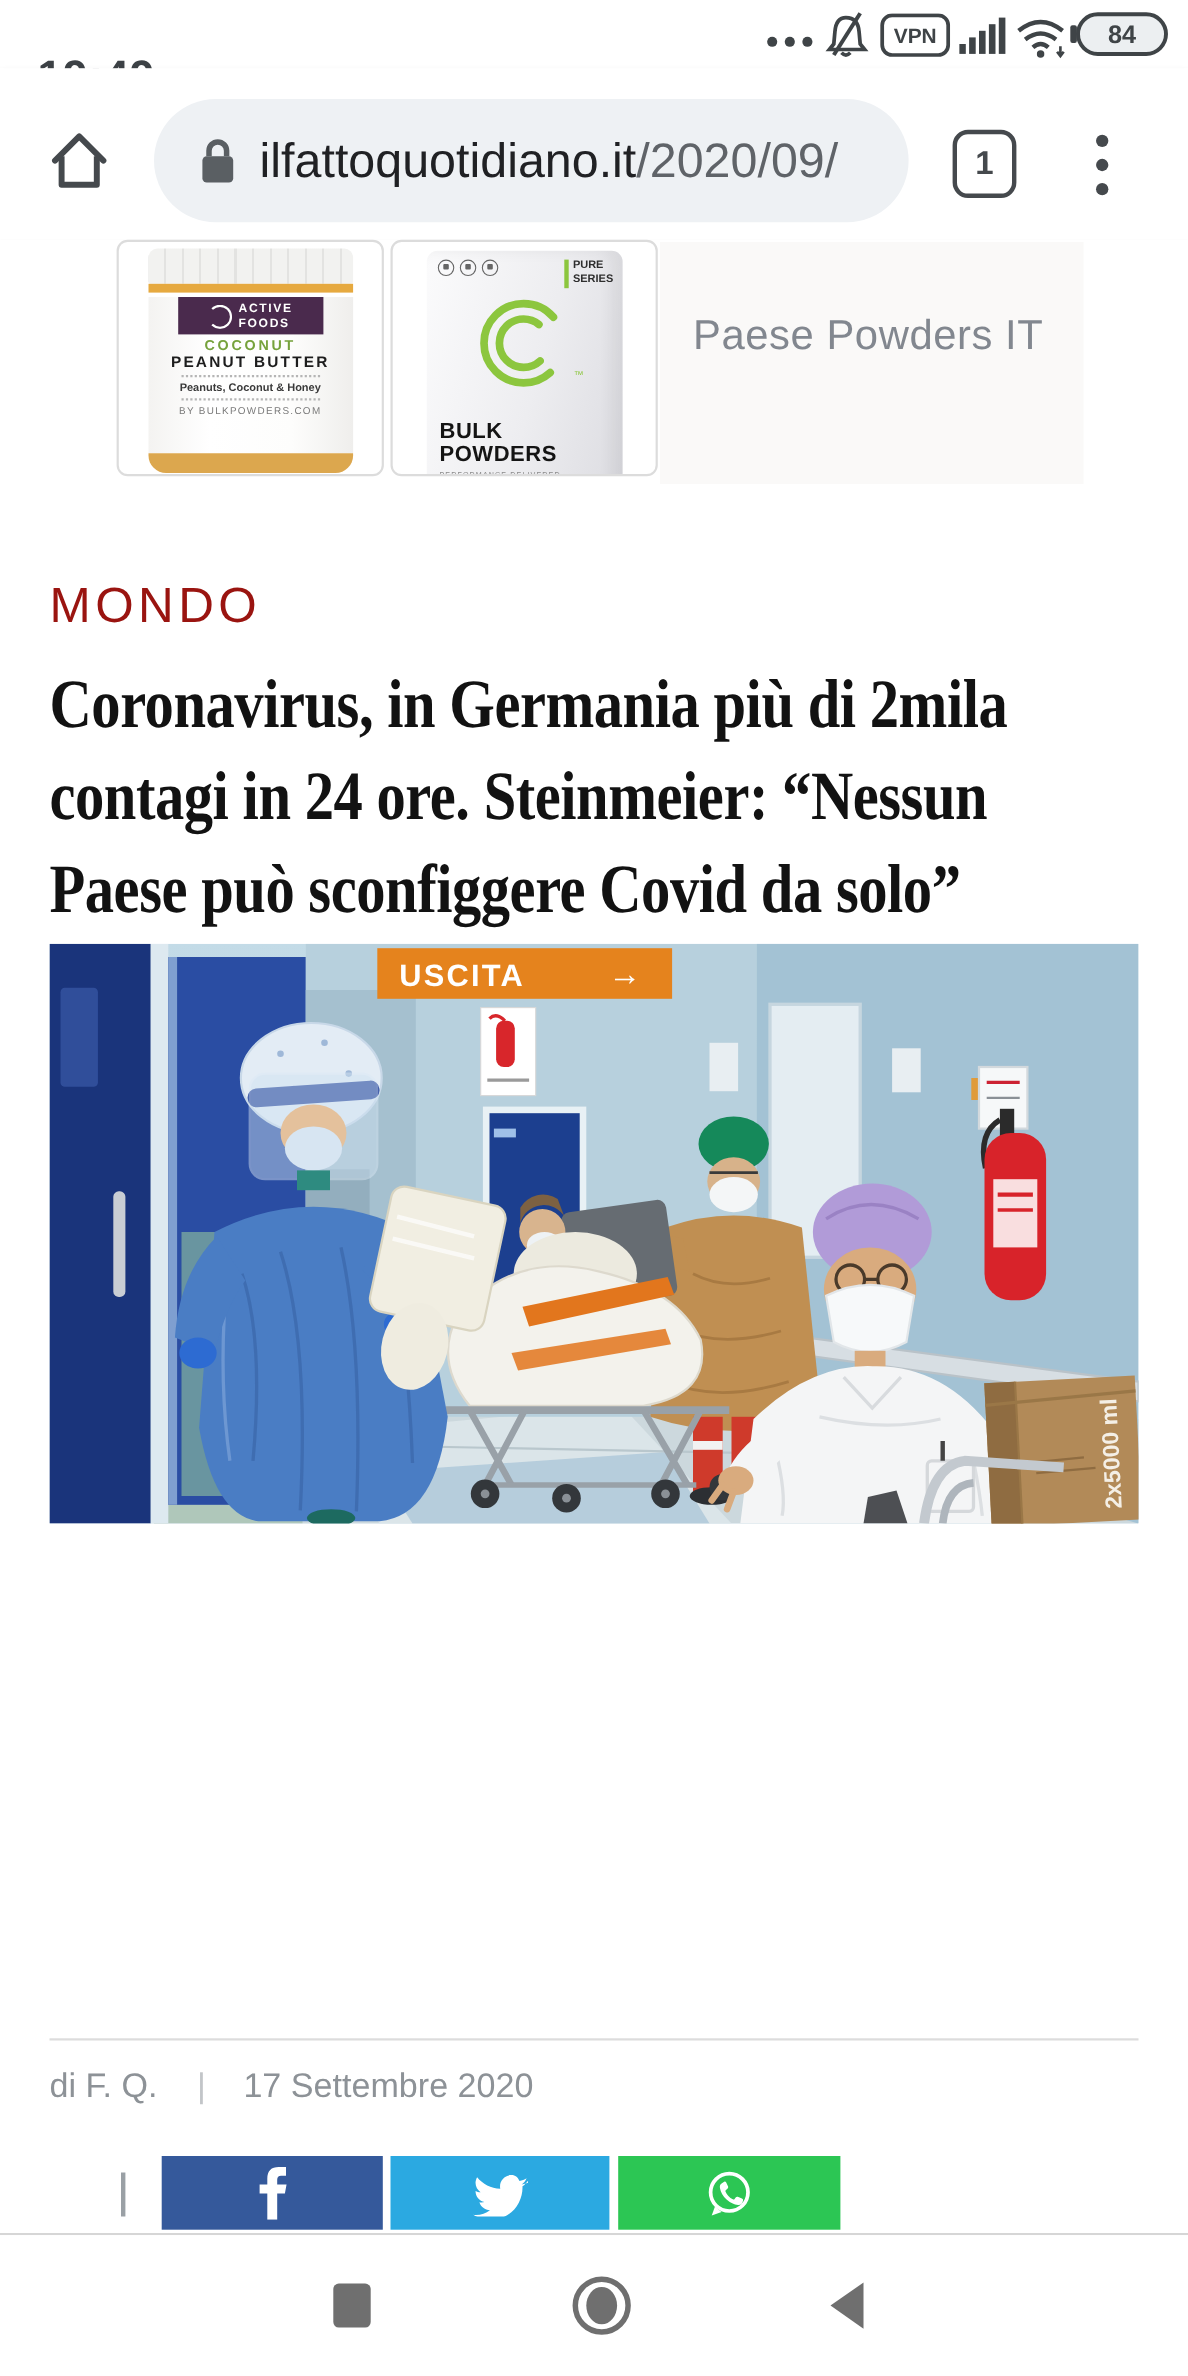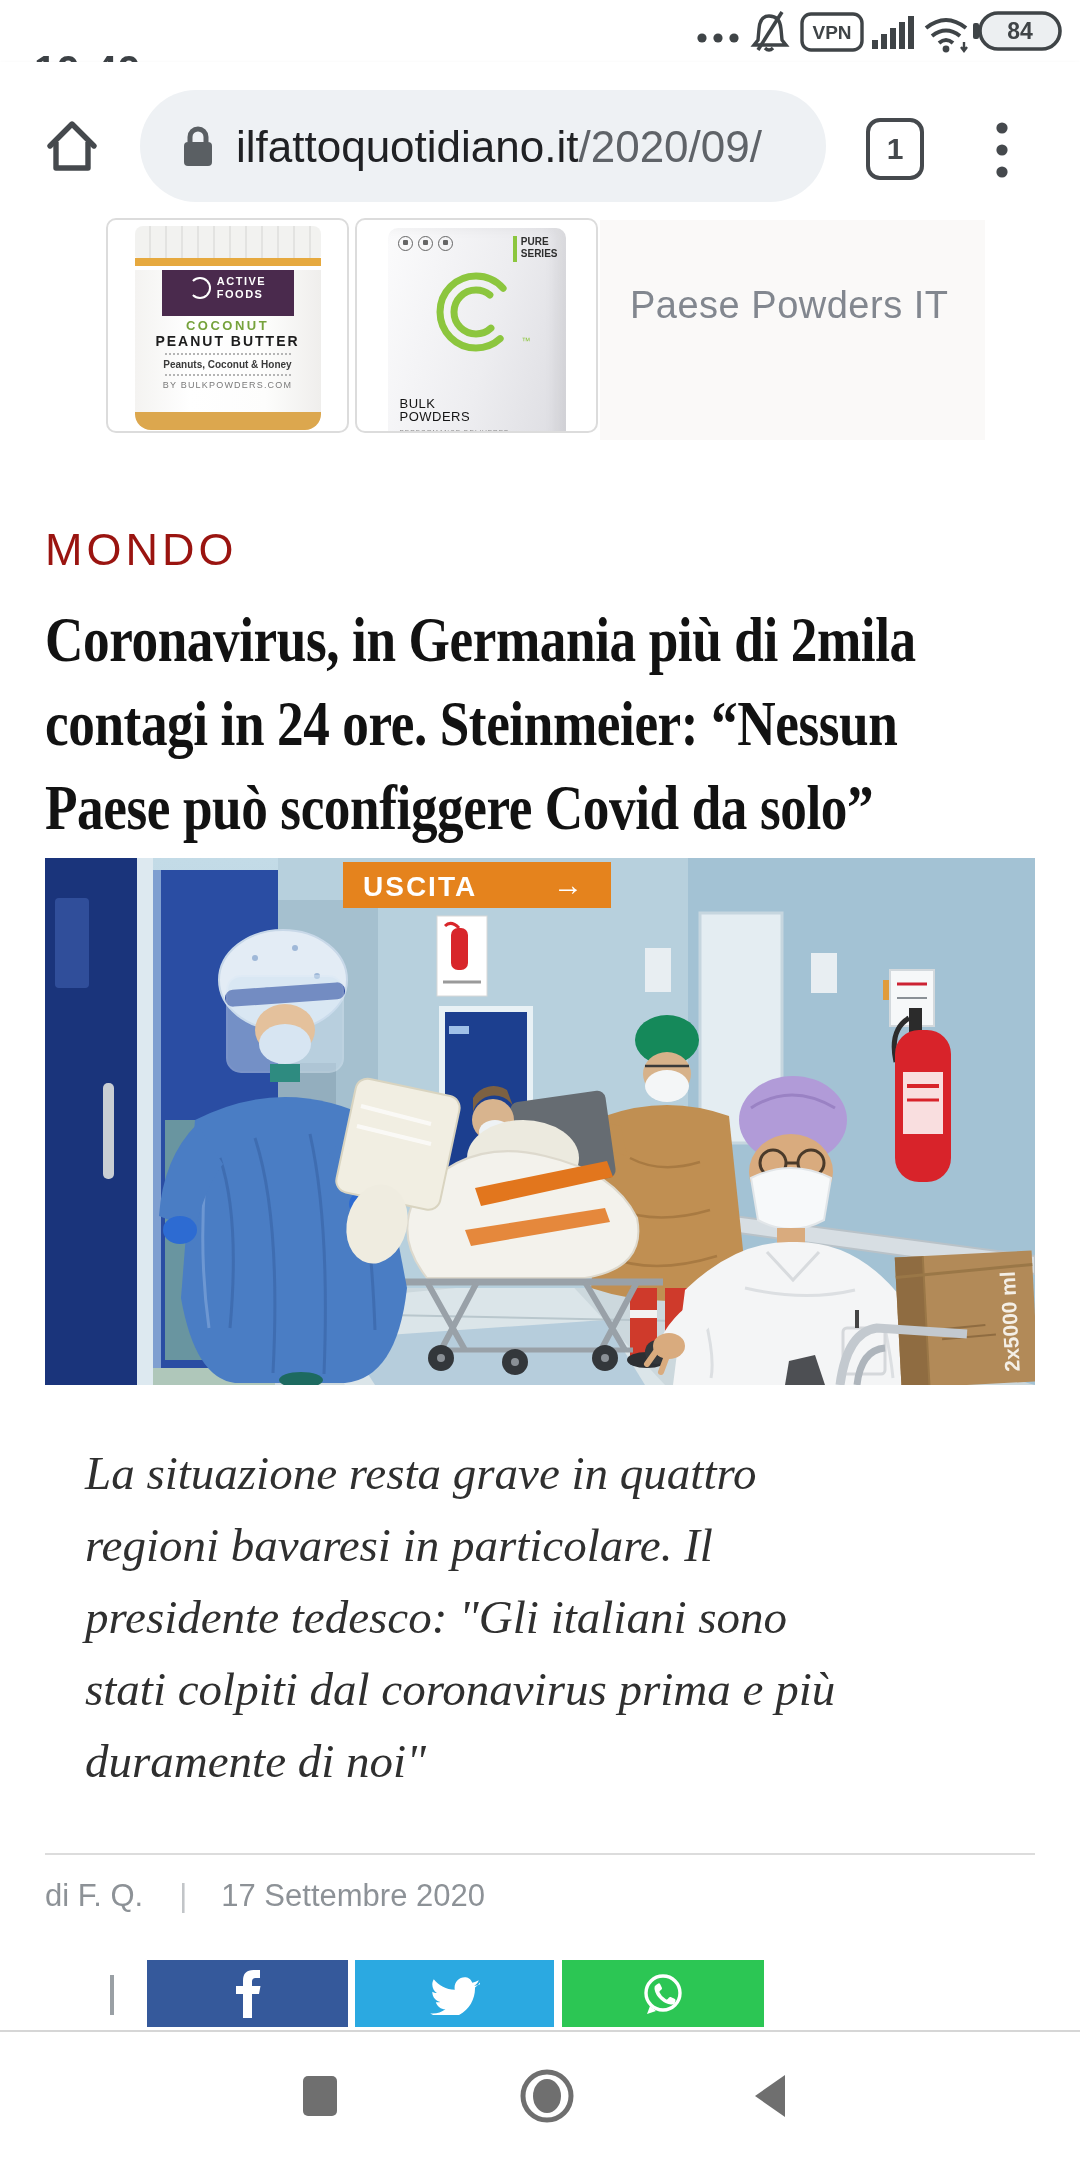--- a/index.html
+++ b/index.html
@@ -27,21 +27,21 @@
           box-sizing:border-box;overflow:hidden;}
   .adpanel{left:600px;top:2px;width:385px;height:220px;background:#faf9f8;}
   .adpanel-label{margin:64px 0 0 30px;font-size:38px;color:#82878f;letter-spacing:.5px;}
 
   .tub{width:186px;margin:6px auto 0;}
   .tub-lid{height:32px;background:repeating-linear-gradient(90deg,#f2f2f0 0 14px,#e3e3e1 14px 16px);
            border-radius:8px 8px 2px 2px;}
   .tub-ring{height:8px;background:#e6a93f;}
   .tub-body{height:142px;background:linear-gradient(90deg,#f4f3f1,#ffffff 30%,#fdfdfc 70%,#efeeec);text-align:center;}
   .tub-bottom{height:18px;background:#dca74e;border-radius:0 0 16px 16px;}
-  .tub-label{width:132px;margin:4px auto 2px;background:#4a2a4d;color:#fff;padding:5px 0 16px;
+  .tub-label{width:132px;margin:4px auto 2px;background:#4a2a4d;color:#fff;padding:5px 0 4px;
              display:flex;align-items:center;justify-content:center;gap:6px;}
   .tub-label .swirl{width:18px;height:18px;border:2.5px solid #fff;border-radius:50%;border-left-color:transparent;}
   .tub-label .bl{font-size:11px;font-weight:bold;letter-spacing:1.5px;text-align:left;line-height:1.15;}
   .t-coconut{font-size:13px;font-weight:bold;letter-spacing:2.5px;color:#76a23c;margin-top:2px;}
   .t-pb{font-size:14px;font-weight:bold;letter-spacing:2px;color:#1d1d1d;}
   .t-dots{width:126px;margin:4px auto;border-top:2px dotted #b5b5b5;}
   .t-sub{font-size:10px;font-weight:bold;color:#3a3a3a;}
   .t-by{font-size:9px;color:#7a7a7a;letter-spacing:1.2px;}
 
   .pouch{width:178px;height:222px;margin:8px auto 0;position:relative;border-radius:10px 10px 14px 14px;
@@ -49,21 +49,21 @@
          box-shadow:inset -10px 0 14px rgba(0,0,0,.06);}
   .p-icons{position:absolute;left:10px;top:8px;display:flex;gap:5px;}
   .p-icons i{width:15px;height:15px;border:1.5px solid #666;border-radius:50%;display:inline-block;
              box-sizing:border-box;}
   .p-icons i::after{content:"";display:block;width:5px;height:5px;margin:3px auto;background:#666;border-radius:1px;}
   .p-series{position:absolute;right:8px;top:8px;display:flex;gap:4px;}
   .p-series .bar{width:4px;height:26px;background:#8cc63e;}
   .p-series .txt{font-size:10px;font-weight:bold;color:#2e2e2e;line-height:1.15;}
   .p-swoosh{position:absolute;left:38px;top:34px;}
   .p-tm{position:absolute;left:134px;top:108px;font-size:9px;color:#8cc63e;}
-  .p-brand{position:absolute;left:12px;bottom:26px;font-size:13px;font-weight:400;color:#141414;
+  .p-brand{position:absolute;left:12px;bottom:26px;font-size:20px;font-weight:700;color:#141414;
            line-height:1.05;letter-spacing:.5px;}
   .p-tag{position:absolute;left:12px;bottom:14px;font-size:6.5px;color:#8a8a8a;letter-spacing:1px;}
 
   
   .category{left:45px;top:524px;font-size:45px;letter-spacing:4px;color:#9a1410;}
   .headline{left:45px;top:598px;width:1175px;transform:scaleX(.845);transform-origin:0 0;
             font-family:"Liberation Serif",serif;font-weight:bold;color:#121212;
             font-size:63px;line-height:84px;letter-spacing:-.5px;white-space:nowrap;}
   .subtitle{left:85px;top:1437px;width:950px;font-family:"Liberation Serif",serif;font-style:italic;
             color:#2f2f2f;font-size:47px;line-height:72px;white-space:nowrap;}
@@ -358,27 +358,20 @@
       <line x1="853" y1="416" x2="990" y2="410" stroke="#9a7747" stroke-width="3"></line>
       <text transform="translate(972 516) rotate(-90)" font-size="21" font-weight="bold" fill="#f4efe6" font-family="Liberation Sans,sans-serif">2x5000 ml</text>
       <line x1="896" y1="470" x2="940" y2="468" stroke="#8f6c41" stroke-width="2"></line>
       <line x1="896" y1="480" x2="950" y2="478" stroke="#8f6c41" stroke-width="2"></line>
     </g>
     <path d="M795 527 Q802 474 832 470 L922 476" stroke="#c3c9cf" stroke-width="9" fill="none"></path>
     <path d="M812 527 Q816 492 840 490" stroke="#aeb5bc" stroke-width="7" fill="none"></path>
     <path d="M740 527 l40 0 -10 -30 -26 6 Z" fill="#23262a" opacity=".8"></path>
   </svg>
 
-  <div class="abs subtitle">
-    <div>La situazione resta grave in quattro</div>
-    <div>regioni bavaresi in particolare. Il</div>
-    <div>presidente tedesco: "Gli italiani sono</div>
-    <div>stati colpiti dal coronavirus prima e più</div>
-    <div>duramente di noi"</div>
-  </div>
 
   <div class="abs rule" style="left:45px;top:1853px;width:990px"></div>
   <div class="abs byline">
     <span>di F. Q.</span>
     <span class="sep">|</span>
     <span>17 Settembre 2020</span>
   </div>
 
   <div class="abs sharebar"></div>
   <div class="abs sharebtn btn-fb" aria-label="Facebook">

